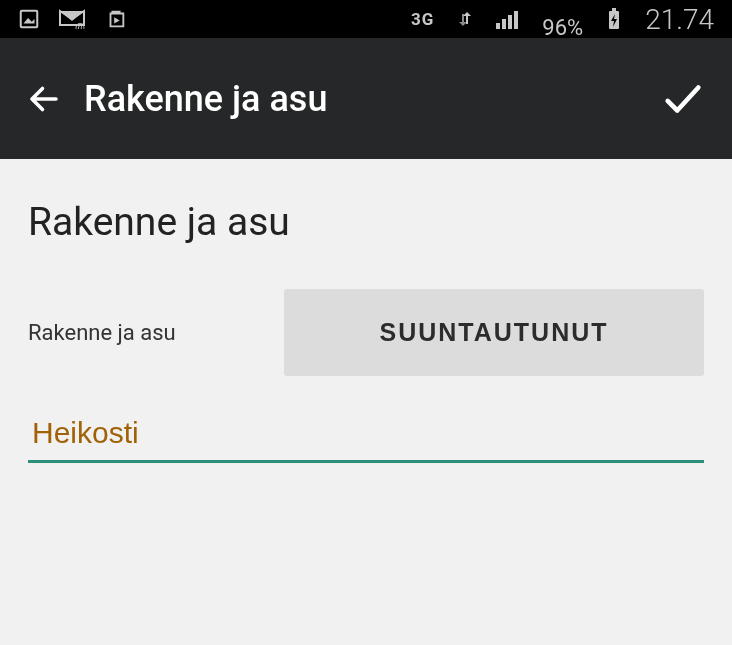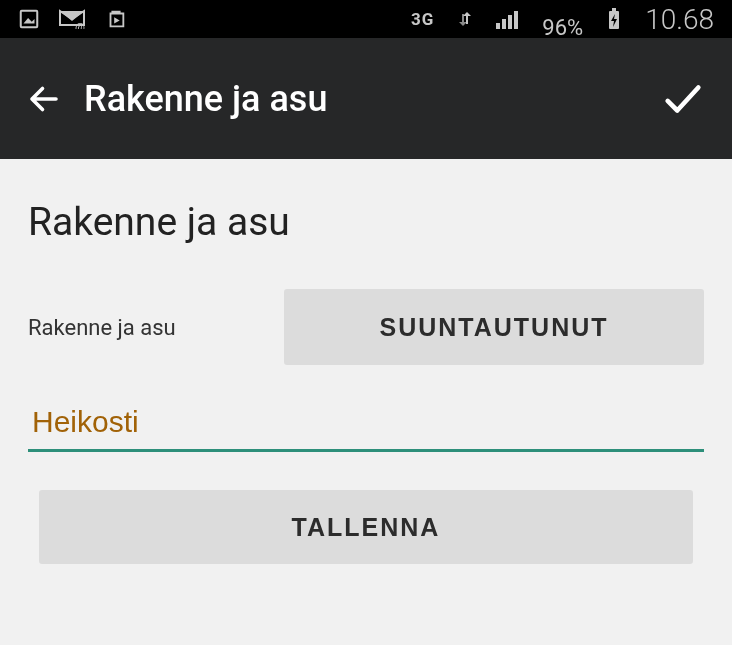--- a/index.html
+++ b/index.html
@@ -93,21 +93,21 @@
       font-size: 22px;
       color: #333;
     }
     .form-control-area {
       flex: 1;
     }
     .dropdown-btn {
       background: #dcdcdc;
       border: none;
       width: 100%;
-      height: 76px;
+      height: 87px;
       font-size: 25px;
       font-weight: 700;
       letter-spacing: 2px;
       color: #2c2c2c;
       text-align: center;
       border-radius: 3px;
       cursor: pointer;
     }
     .text-input {
       border: none;
@@ -189,21 +189,21 @@
         <span></span>
     </span>
     <span class="status-battery-pct">96%</span>
     <span class="status-icon">
       <svg width="14" height="24" viewBox="0 0 14 24" fill="#c7c7c7">
         <rect x="2" y="4" width="10" height="18" rx="1"></rect>
         <rect x="5" y="1" width="4" height="3"></rect>
         <path d="M8 7 L4 14 L7 14 L6 20 L10 12 L7 12 Z" fill="#000"></path>
       </svg>
     </span>
-    <span class="status-time">10.68</span>
+    <span class="status-time">21.74</span>
   </div>
 </div>
 
 <div class="app-bar">
   <span class="back-arrow">
     <svg width="36" height="36" viewBox="0 0 24 24" fill="none" stroke="#fff" stroke-width="2.4" stroke-linecap="round" stroke-linejoin="round">
       <path d="M20 12 L4 12 M11 5 L4 12 L11 19"></path>
     </svg>
   </span>
   <div class="app-bar-title">Rakenne ja asu</div>
@@ -223,14 +223,13 @@
       <button class="dropdown-btn">SUUNTAUTUNUT</button>
     </div>
   </div>
 
   <div class="form-row">
     <div class="form-control-area">
       <input class="text-input" type="text" value="Heikosti" style="">
     </div>
   </div>
 
-  <button class="save-btn">TALLENNA</button>
 </div>
 
 </body></html>

